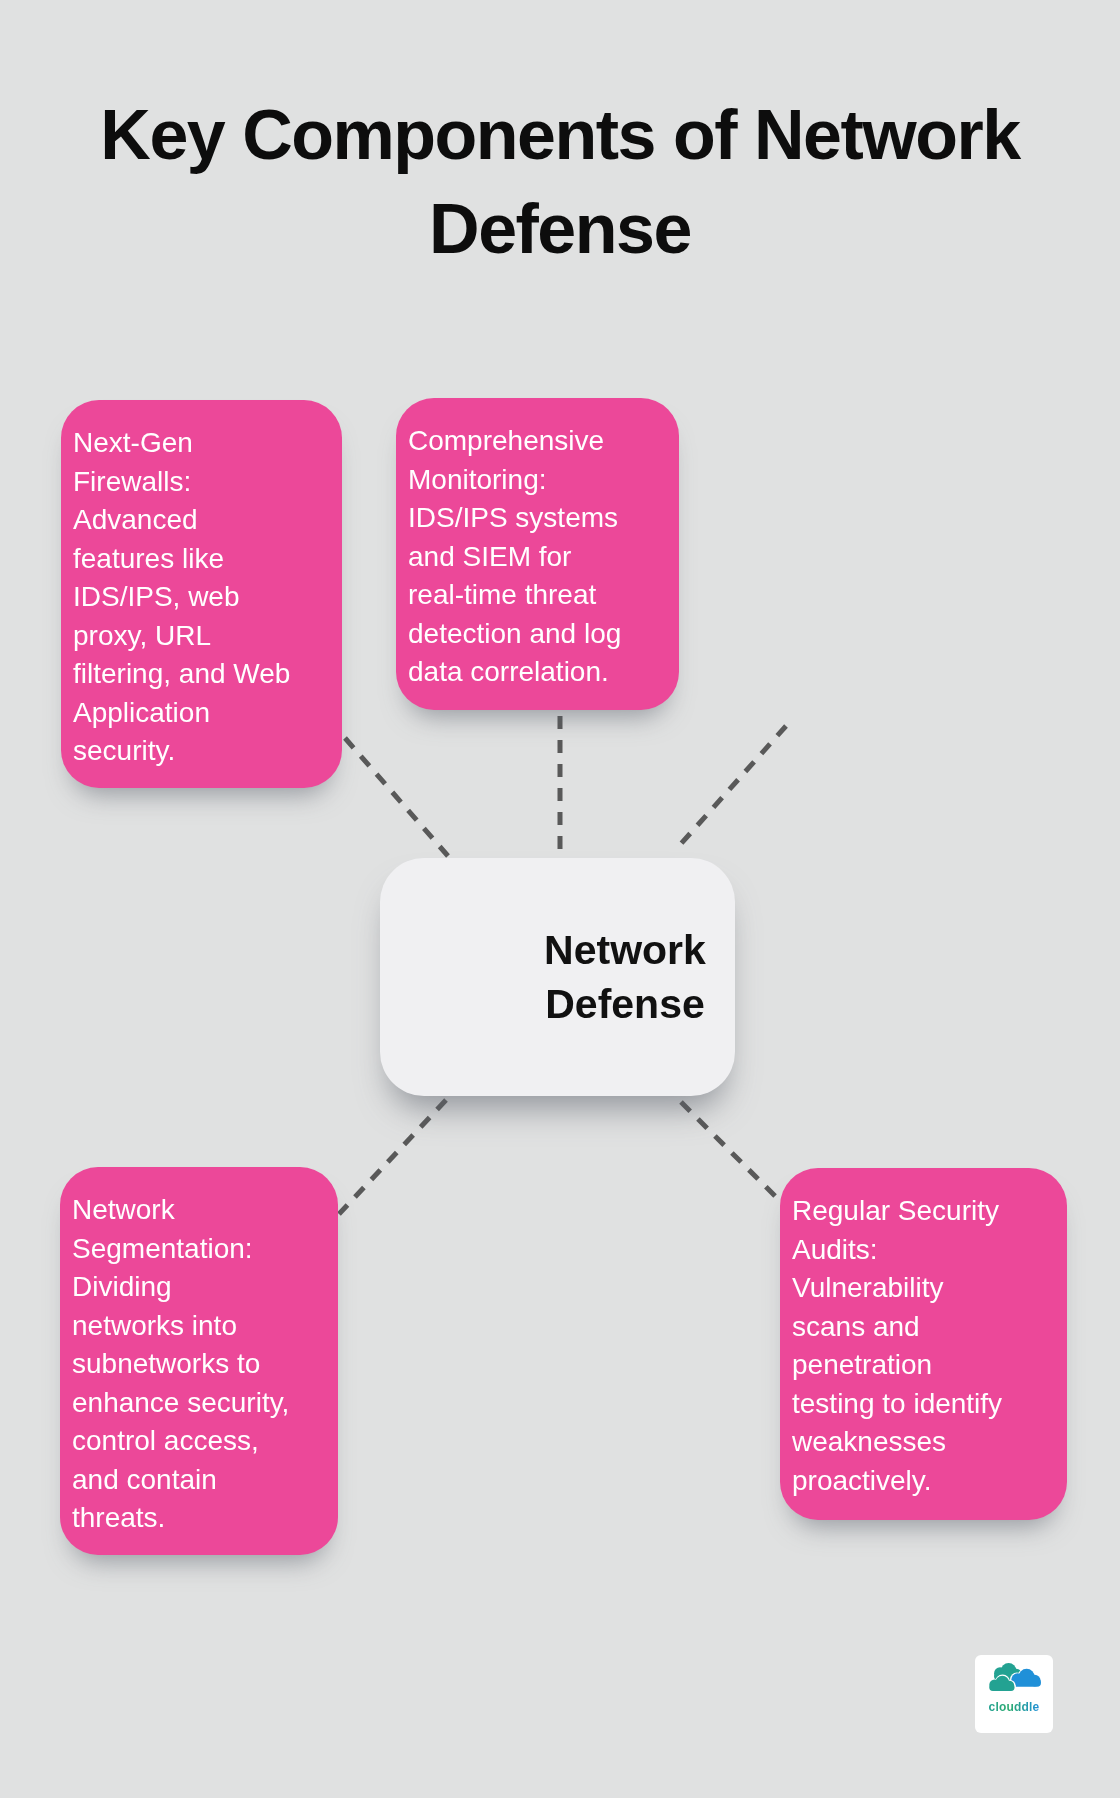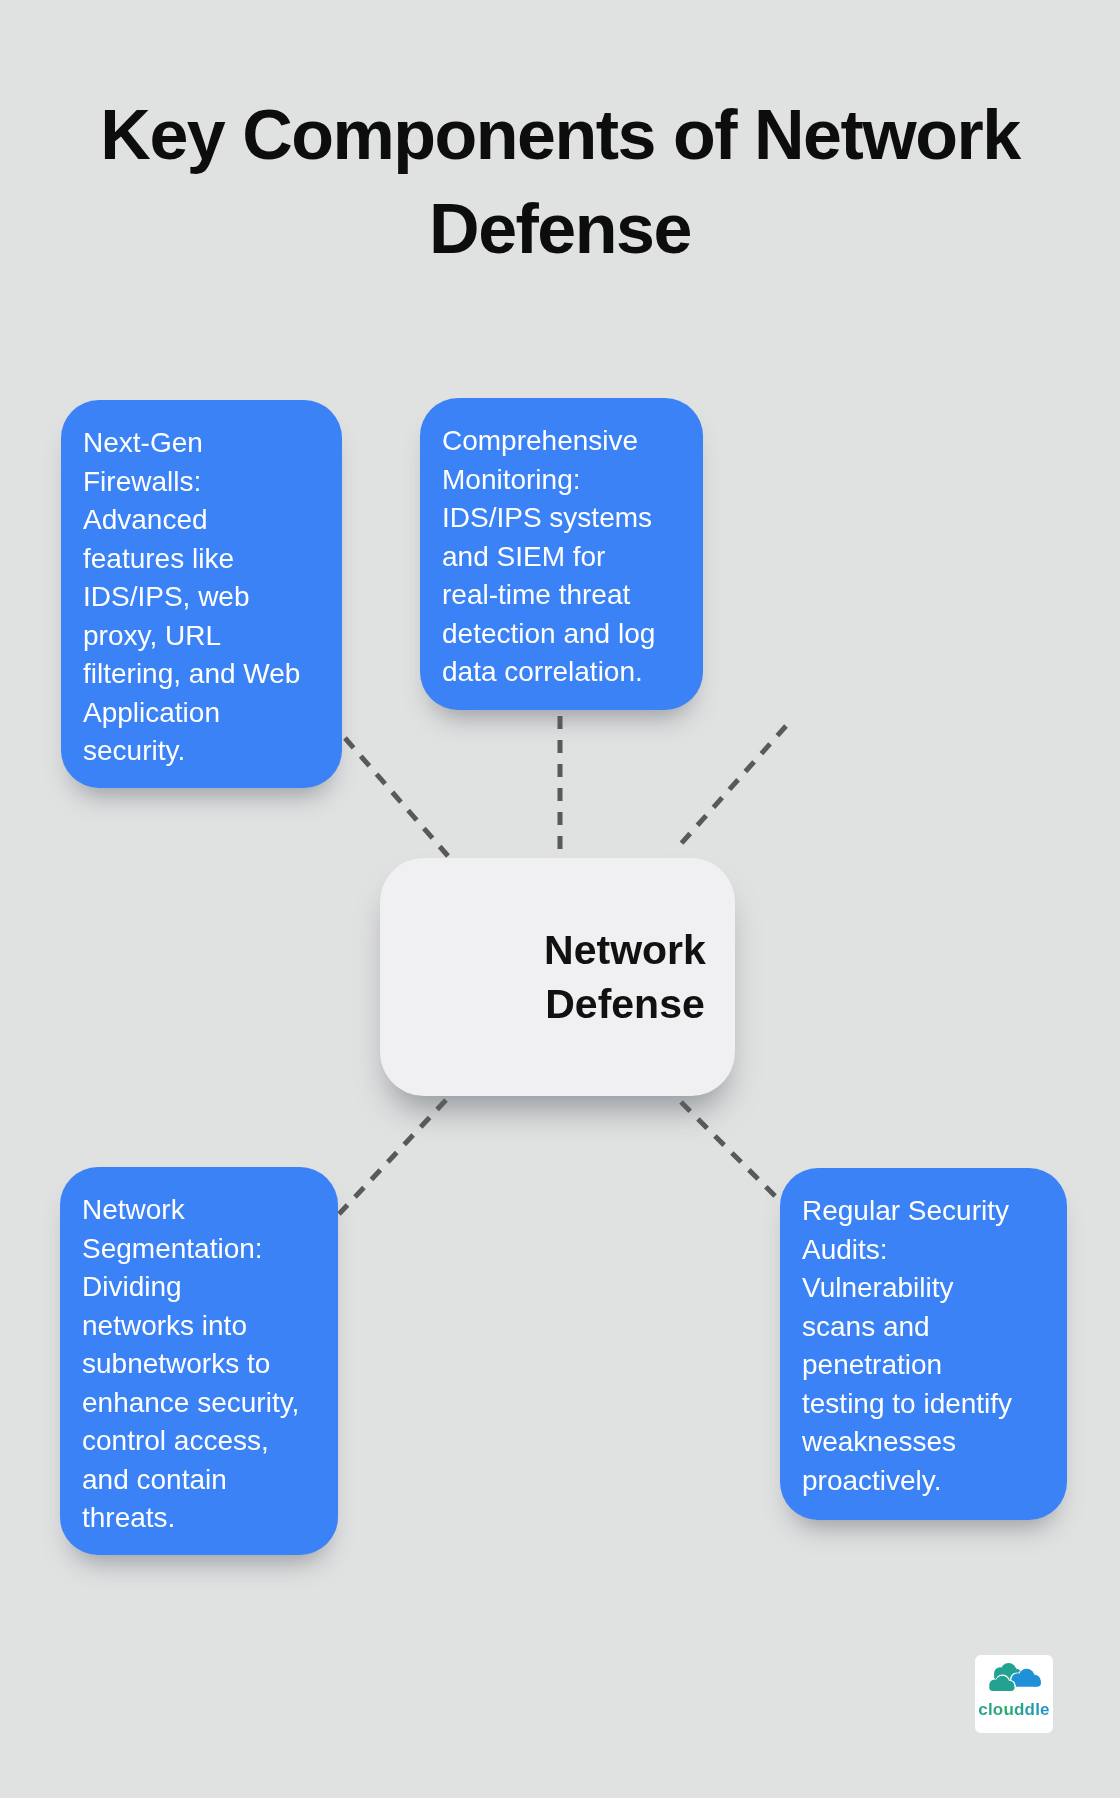--- a/index.html
+++ b/index.html
@@ -27,36 +27,36 @@
     width: 1120px; height: 1798px;
     z-index: 1;
   }
   svg.connectors line {
     stroke: #595959; stroke-width: 5;
     stroke-dasharray: 13 11;
   }
 
   .topic {
     position: absolute;
-    background: #3b82f6;
+    background: #ec4899;
     border-radius: 38px;
     color: #ffffff;
     box-sizing: border-box;
-    padding: 24px 22px;
+    padding: 24px 12px;
     z-index: 2;
     box-shadow: 0 18px 26px -12px rgba(90,95,105,0.55);
   }
   .topic-text {
     font-size: 28px;
     line-height: 38.5px;
     white-space: pre-line;
     font-weight: 400;
   }
   .topic-firewalls   { left: 61px;  top: 400px;  width: 281px; height: 388px; }
-  .topic-monitoring  { left: 420px; top: 398px;  width: 283px; height: 312px; }
+  .topic-monitoring  { left: 396px; top: 398px;  width: 283px; height: 312px; }
   .topic-remote      { left: 782px; top: 400px;  width: 286px; height: 355px; }
   .topic-segmentation{ left: 60px;  top: 1167px; width: 278px; height: 388px; }
   .topic-audits      { left: 780px; top: 1168px; width: 287px; height: 352px; }
 
   .center-node {
     position: absolute;
     left: 380px; top: 858px; width: 355px; height: 238px;
     background: #f0f0f2;
     border-radius: 44px;
     z-index: 2;
@@ -74,21 +74,21 @@
     position: absolute;
     left: 975px; top: 1655px; width: 78px; height: 78px;
     background: #ffffff;
     border-radius: 6px;
     z-index: 2;
     display: flex; flex-direction: column;
     align-items: center; justify-content: flex-start;
   }
   .logo-card svg { margin-top: 8px; }
   .logo-word {
-    font-size: 17px; font-weight: 700; letter-spacing: 0.2px;
+    font-size: 12px; font-weight: 700; letter-spacing: 0.2px;
     background: linear-gradient(90deg, #23a292 0%, #2bab6e 40%, #2090d8 100%);
     -webkit-background-clip: text;
     background-clip: text;
     color: transparent;
     margin-top: 1px;
   }
 </style>
 </head>
 <body>
 

